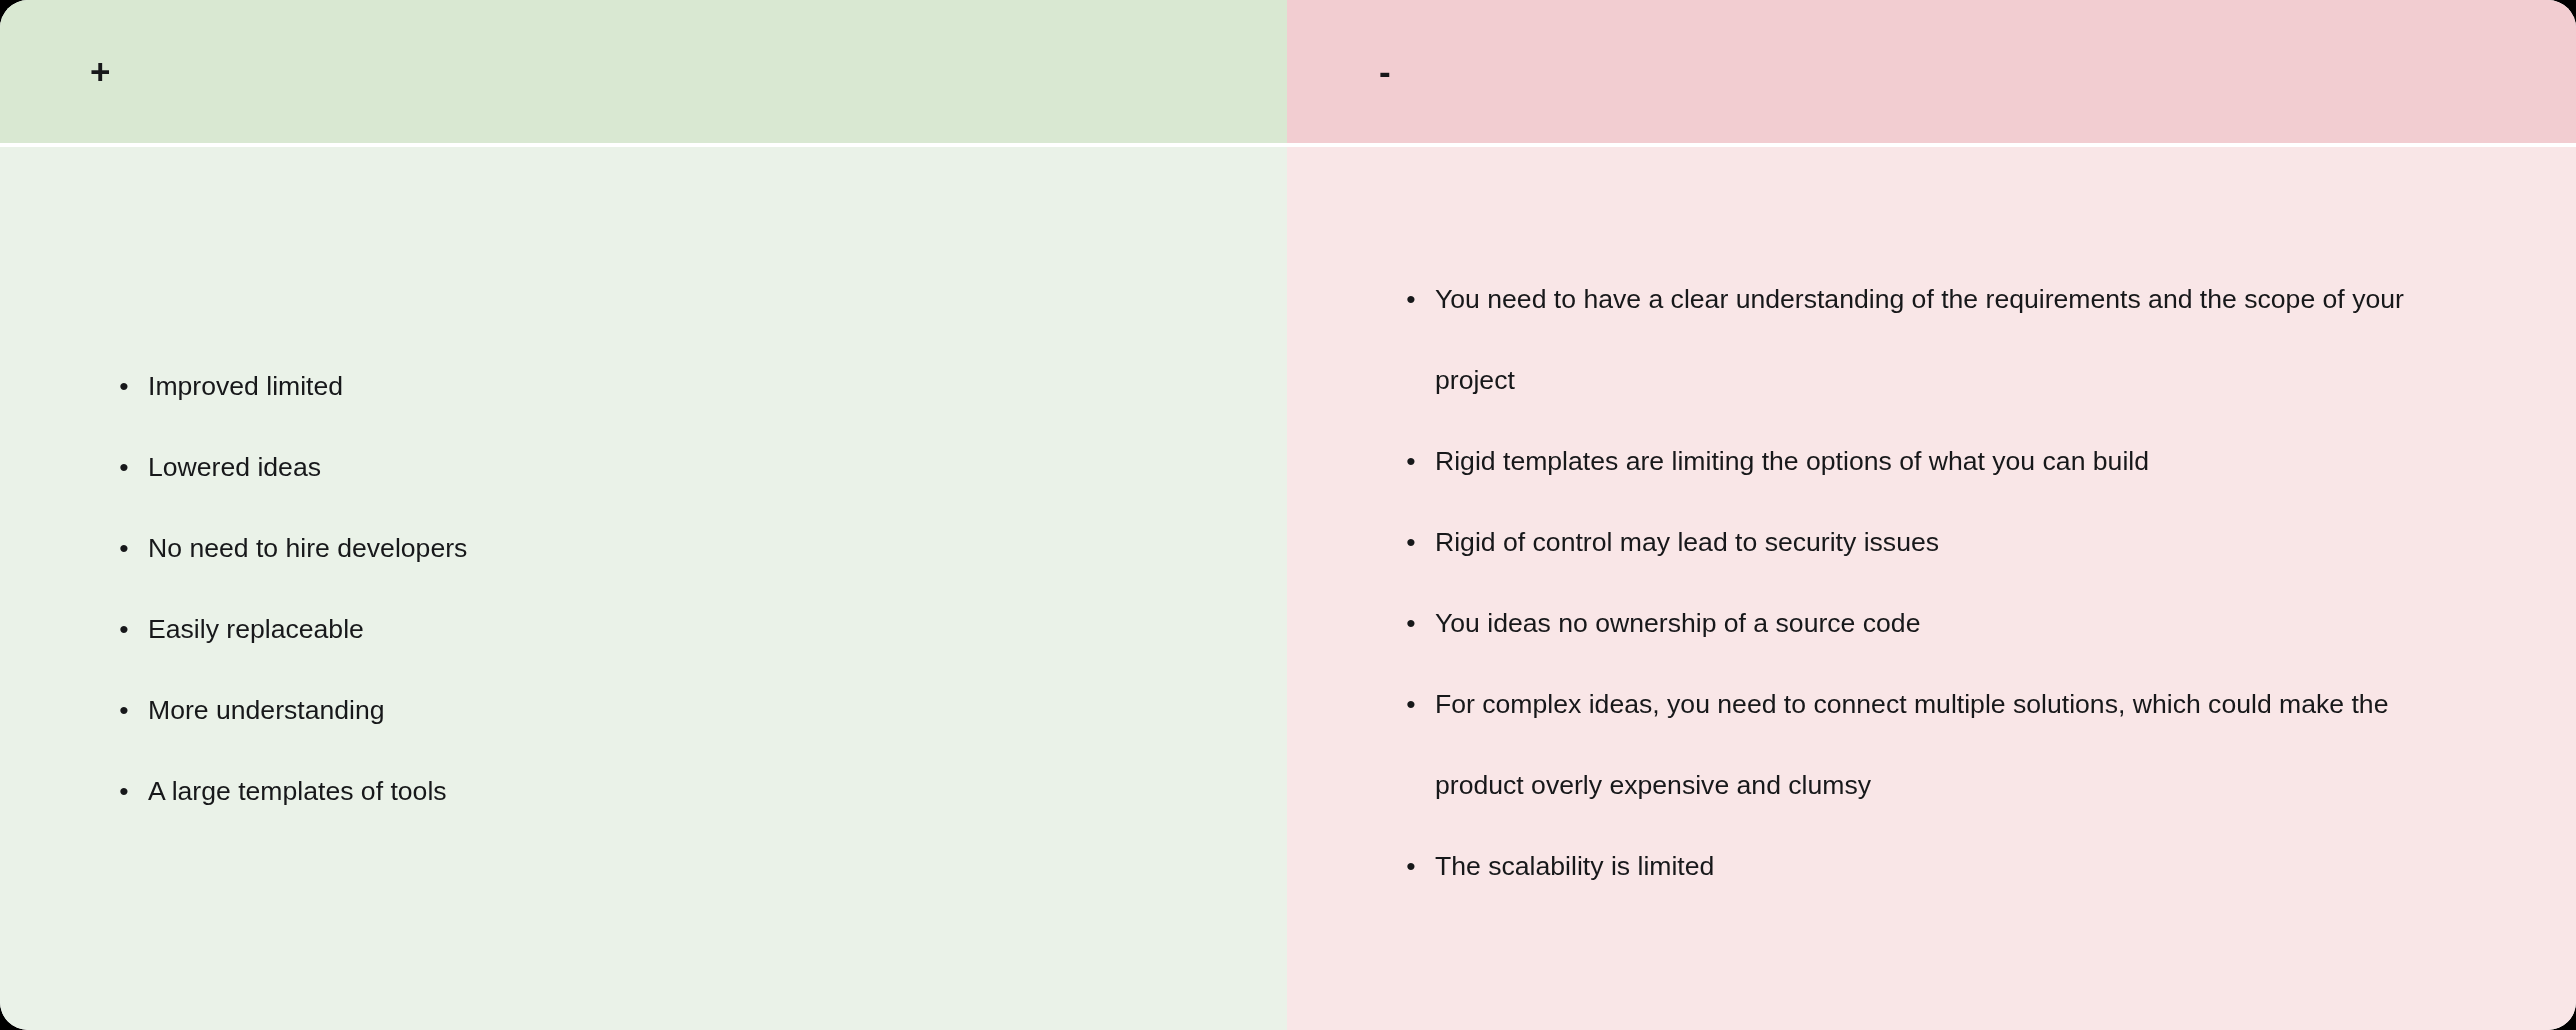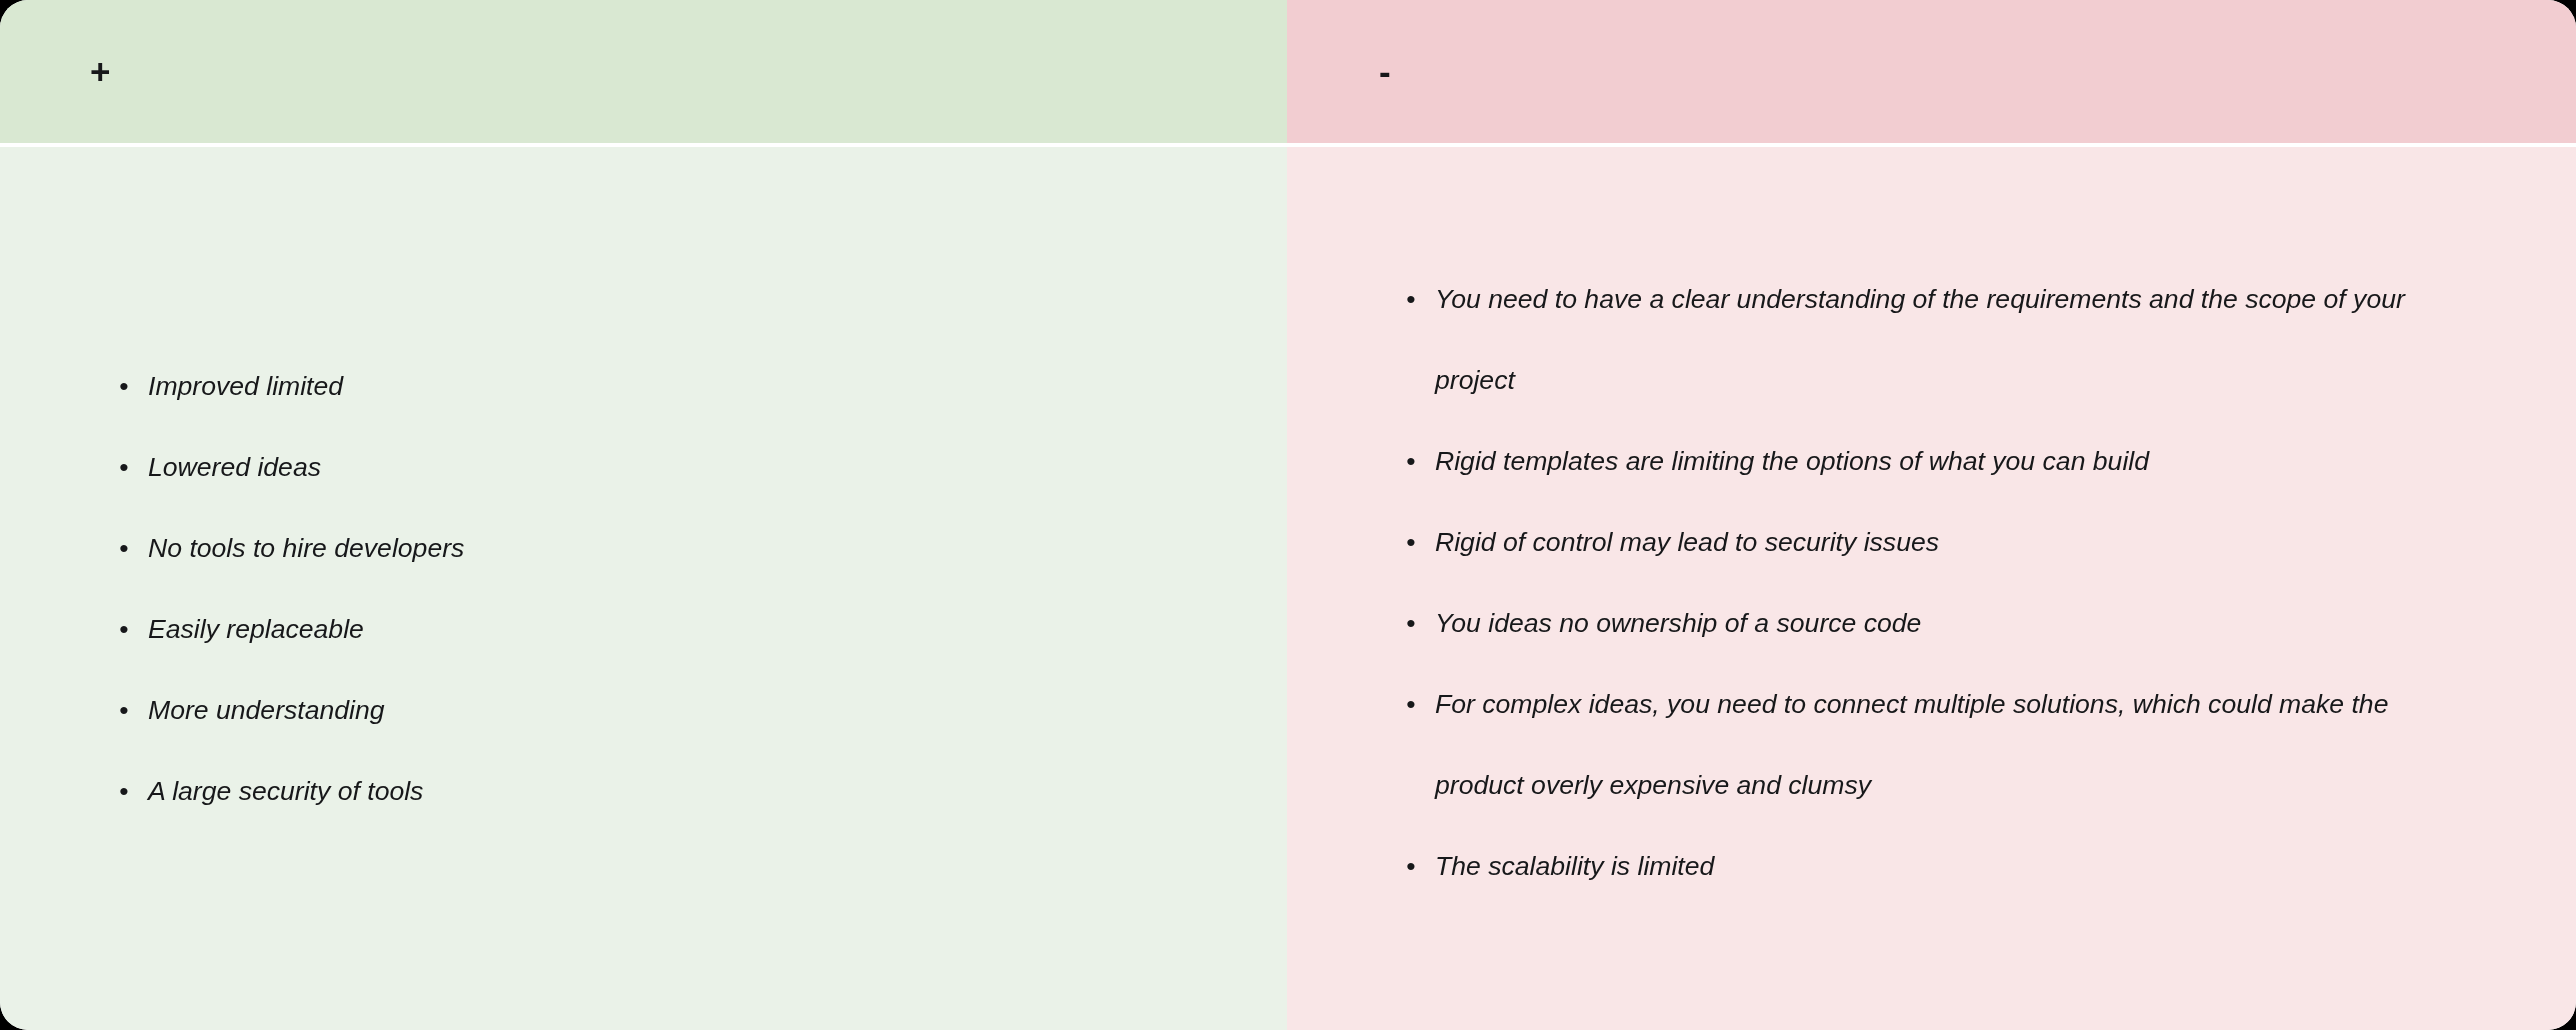--- a/index.html
+++ b/index.html
@@ -127,21 +127,20 @@
     left: 6.2px;
     top: 0;
     width: 35px;
     line-height: 81px;
     font-size: 26.6px;
     color: #17181a;
     text-align: left;
   }
   .bullet-text {
     display: block;
-    font-style: italic;
   }
 </style>
 </head>
 <body>
 
 <div class="pros-cons-card">
 
   <div class="header-row">
     <div class="header-cell pros">
       <span class="header-symbol">+</span>
@@ -160,33 +159,33 @@
         <li class="bullet-item">
           <span class="bullet-dot">•</span>
           <span class="bullet-text">Improved limited</span>
         </li>
         <li class="bullet-item">
           <span class="bullet-dot">•</span>
           <span class="bullet-text">Lowered ideas</span>
         </li>
         <li class="bullet-item">
           <span class="bullet-dot">•</span>
-          <span class="bullet-text">No tools to hire developers</span>
+          <span class="bullet-text">No need to hire developers</span>
         </li>
         <li class="bullet-item">
           <span class="bullet-dot">•</span>
           <span class="bullet-text">Easily replaceable</span>
         </li>
         <li class="bullet-item">
           <span class="bullet-dot">•</span>
           <span class="bullet-text">More understanding</span>
         </li>
         <li class="bullet-item">
           <span class="bullet-dot">•</span>
-          <span class="bullet-text">A large security of tools</span>
+          <span class="bullet-text">A large templates of tools</span>
         </li>
       </ul>
     </div>
 
     <div class="body-cell cons">
       <ul class="bullet-list cons-list">
         <li class="bullet-item">
           <span class="bullet-dot">•</span>
           <span class="bullet-text">You need to have a clear understanding of the requirements and the scope of your project</span>
         </li>

